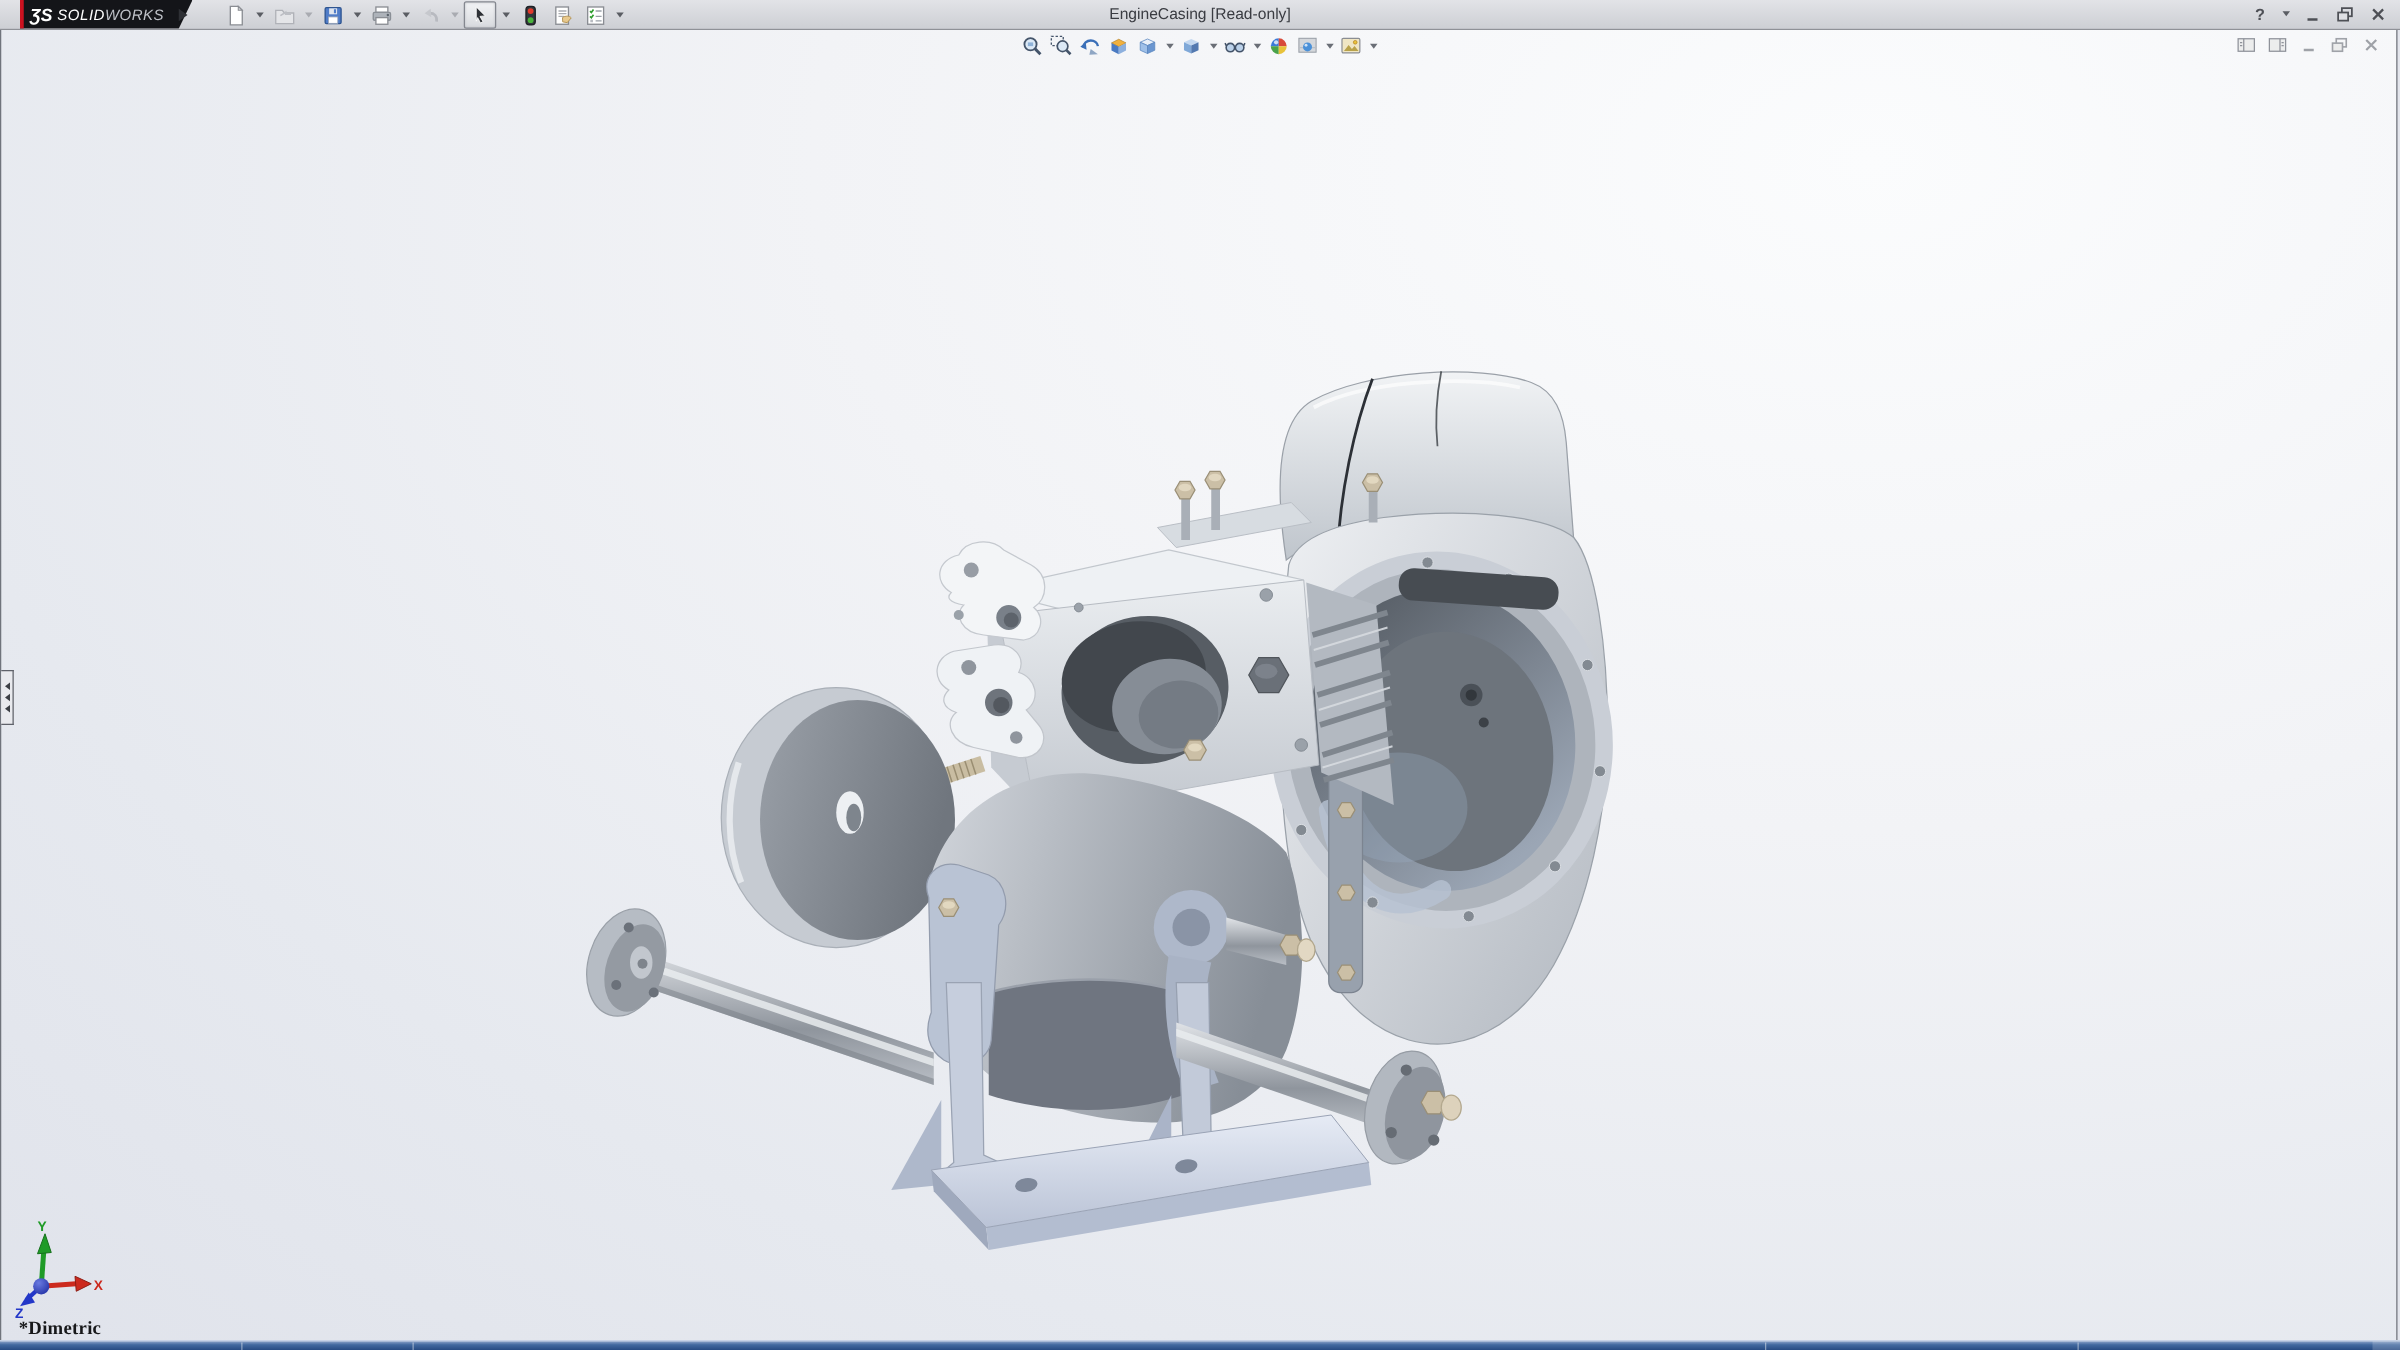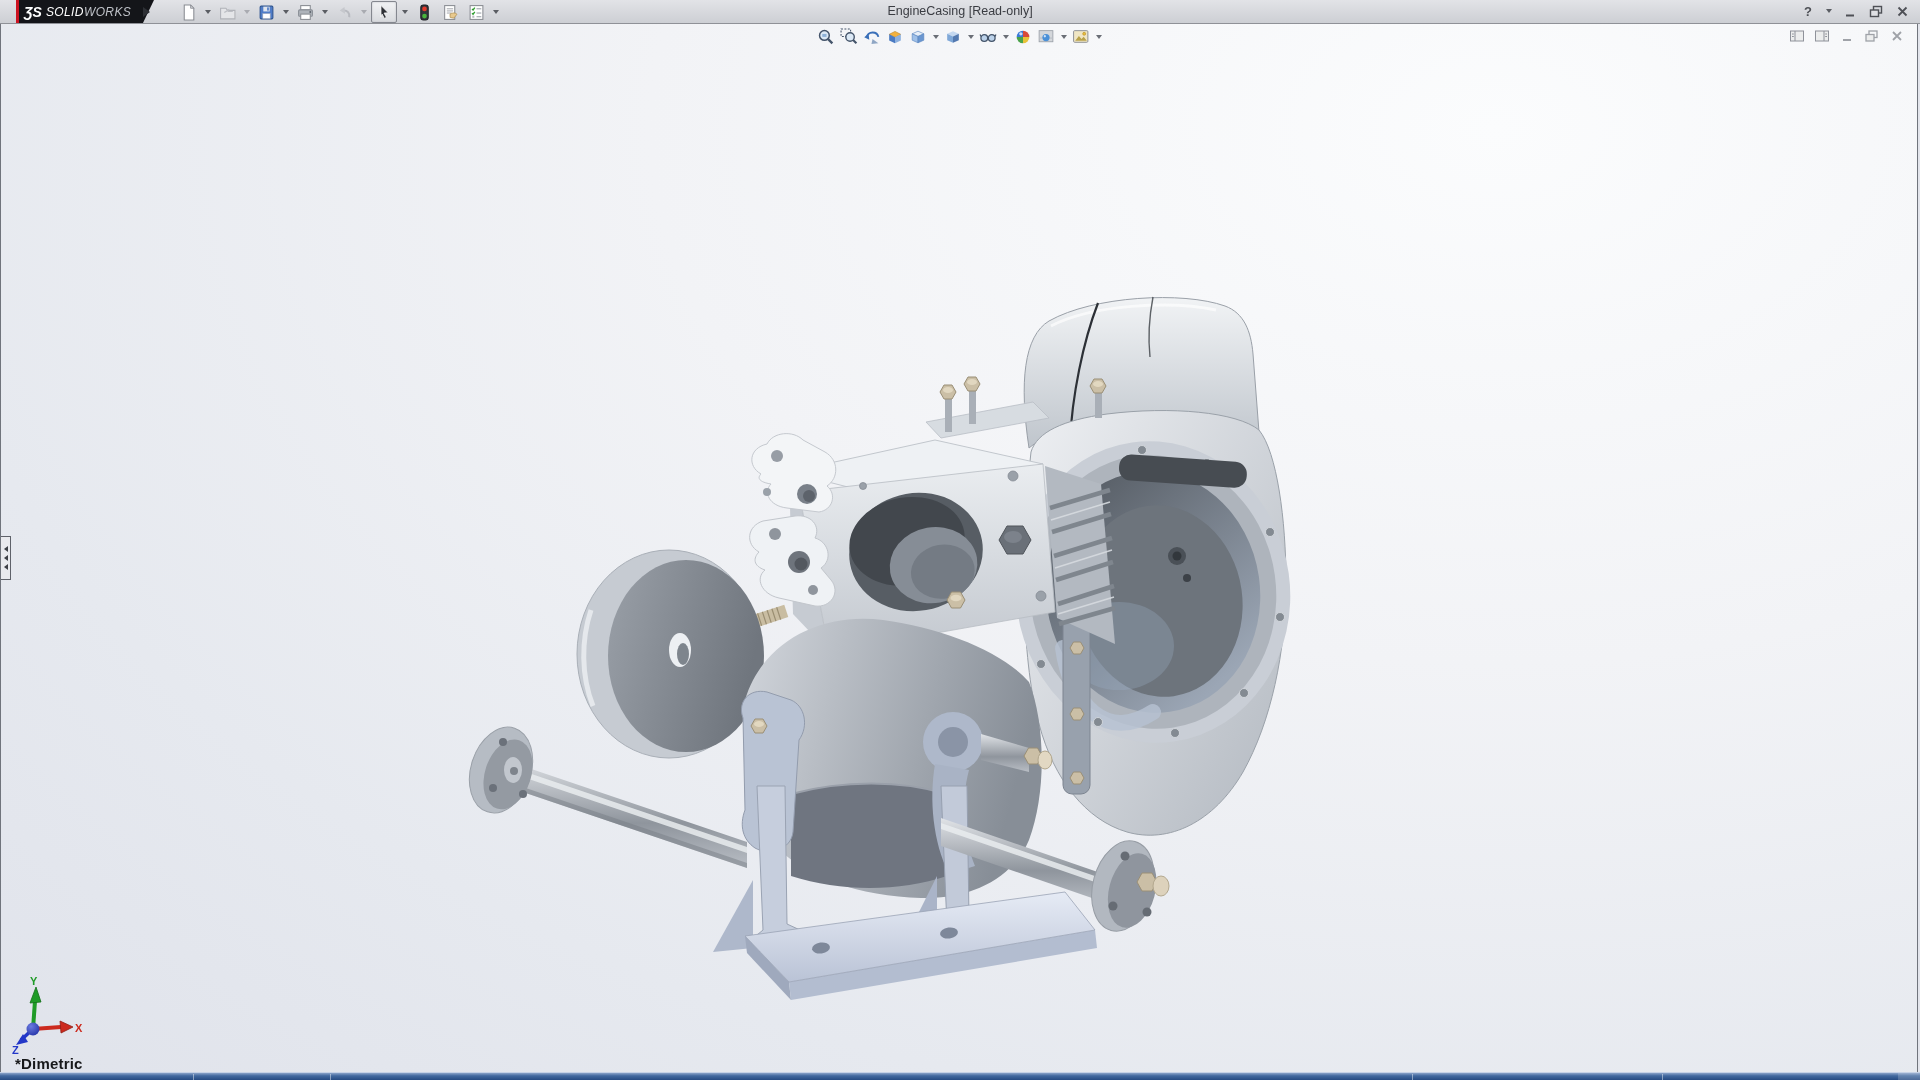--- a/index.html
+++ b/index.html
@@ -36,21 +36,21 @@
     background:radial-gradient(ellipse at 78% 10%, #fbfcfd 0%, #f2f3f6 40%, #e6e9ef 75%, #e0e3eb 100%);}
   .headsup{position:absolute;left:815px;top:3px;display:flex;align-items:center;gap:3px;}
   .hu{width:20px;height:20px;display:flex;align-items:center;justify-content:center;border-radius:2px;}
   .hudd{width:9px;height:20px;display:flex;align-items:center;justify-content:center;}
   .hudd::before{content:"";border-top:4px solid #6a6e76;border-left:3.5px solid transparent;border-right:3.5px solid transparent;}
   .doc-controls{position:absolute;right:12px;top:4px;display:flex;align-items:center;gap:8px;}
   .dc{width:17px;height:15px;display:flex;align-items:center;justify-content:center;}
   .model{position:absolute;left:0;top:0;}
   .triad{position:absolute;left:10px;bottom:18px;}
   .triad text{font-family:"Liberation Sans",sans-serif;font-size:11px;font-weight:700;}
-  .view-label{position:absolute;left:14px;bottom:1px;font-size:15px;font-weight:700;color:#17181a;letter-spacing:.2px;}
+  .view-label{position:absolute;left:14px;bottom:1px;font-size:15px;font-weight:700;color:#17181a;letter-spacing:.2px;font-family:Liberation Serif, serif;}
   .panel-tab{position:absolute;left:0;top:512px;width:9px;height:42px;background:#e9eaee;
     border:1px solid #5f626a;border-left:none;display:flex;flex-direction:column;align-items:center;justify-content:center;gap:3px;cursor:pointer;}
   .panel-tab i{width:0;height:0;border-right:4px solid #3c3f45;border-top:3px solid transparent;border-bottom:3px solid transparent;}
 
   
   .statusbar{position:absolute;left:0;bottom:0;width:1920px;height:7px;
     background:linear-gradient(#8aa2c8 0%,#42699f 40%,#274b82 100%);border-top:1px solid #c6d2e6;box-sizing:content-box;}
   .tick{position:absolute;top:1px;bottom:0;width:1px;background:rgba(255,255,255,.45);}
   .grip{position:absolute;right:0;top:0;bottom:0;width:22px;background:rgba(255,255,255,.18);}
 </style>

